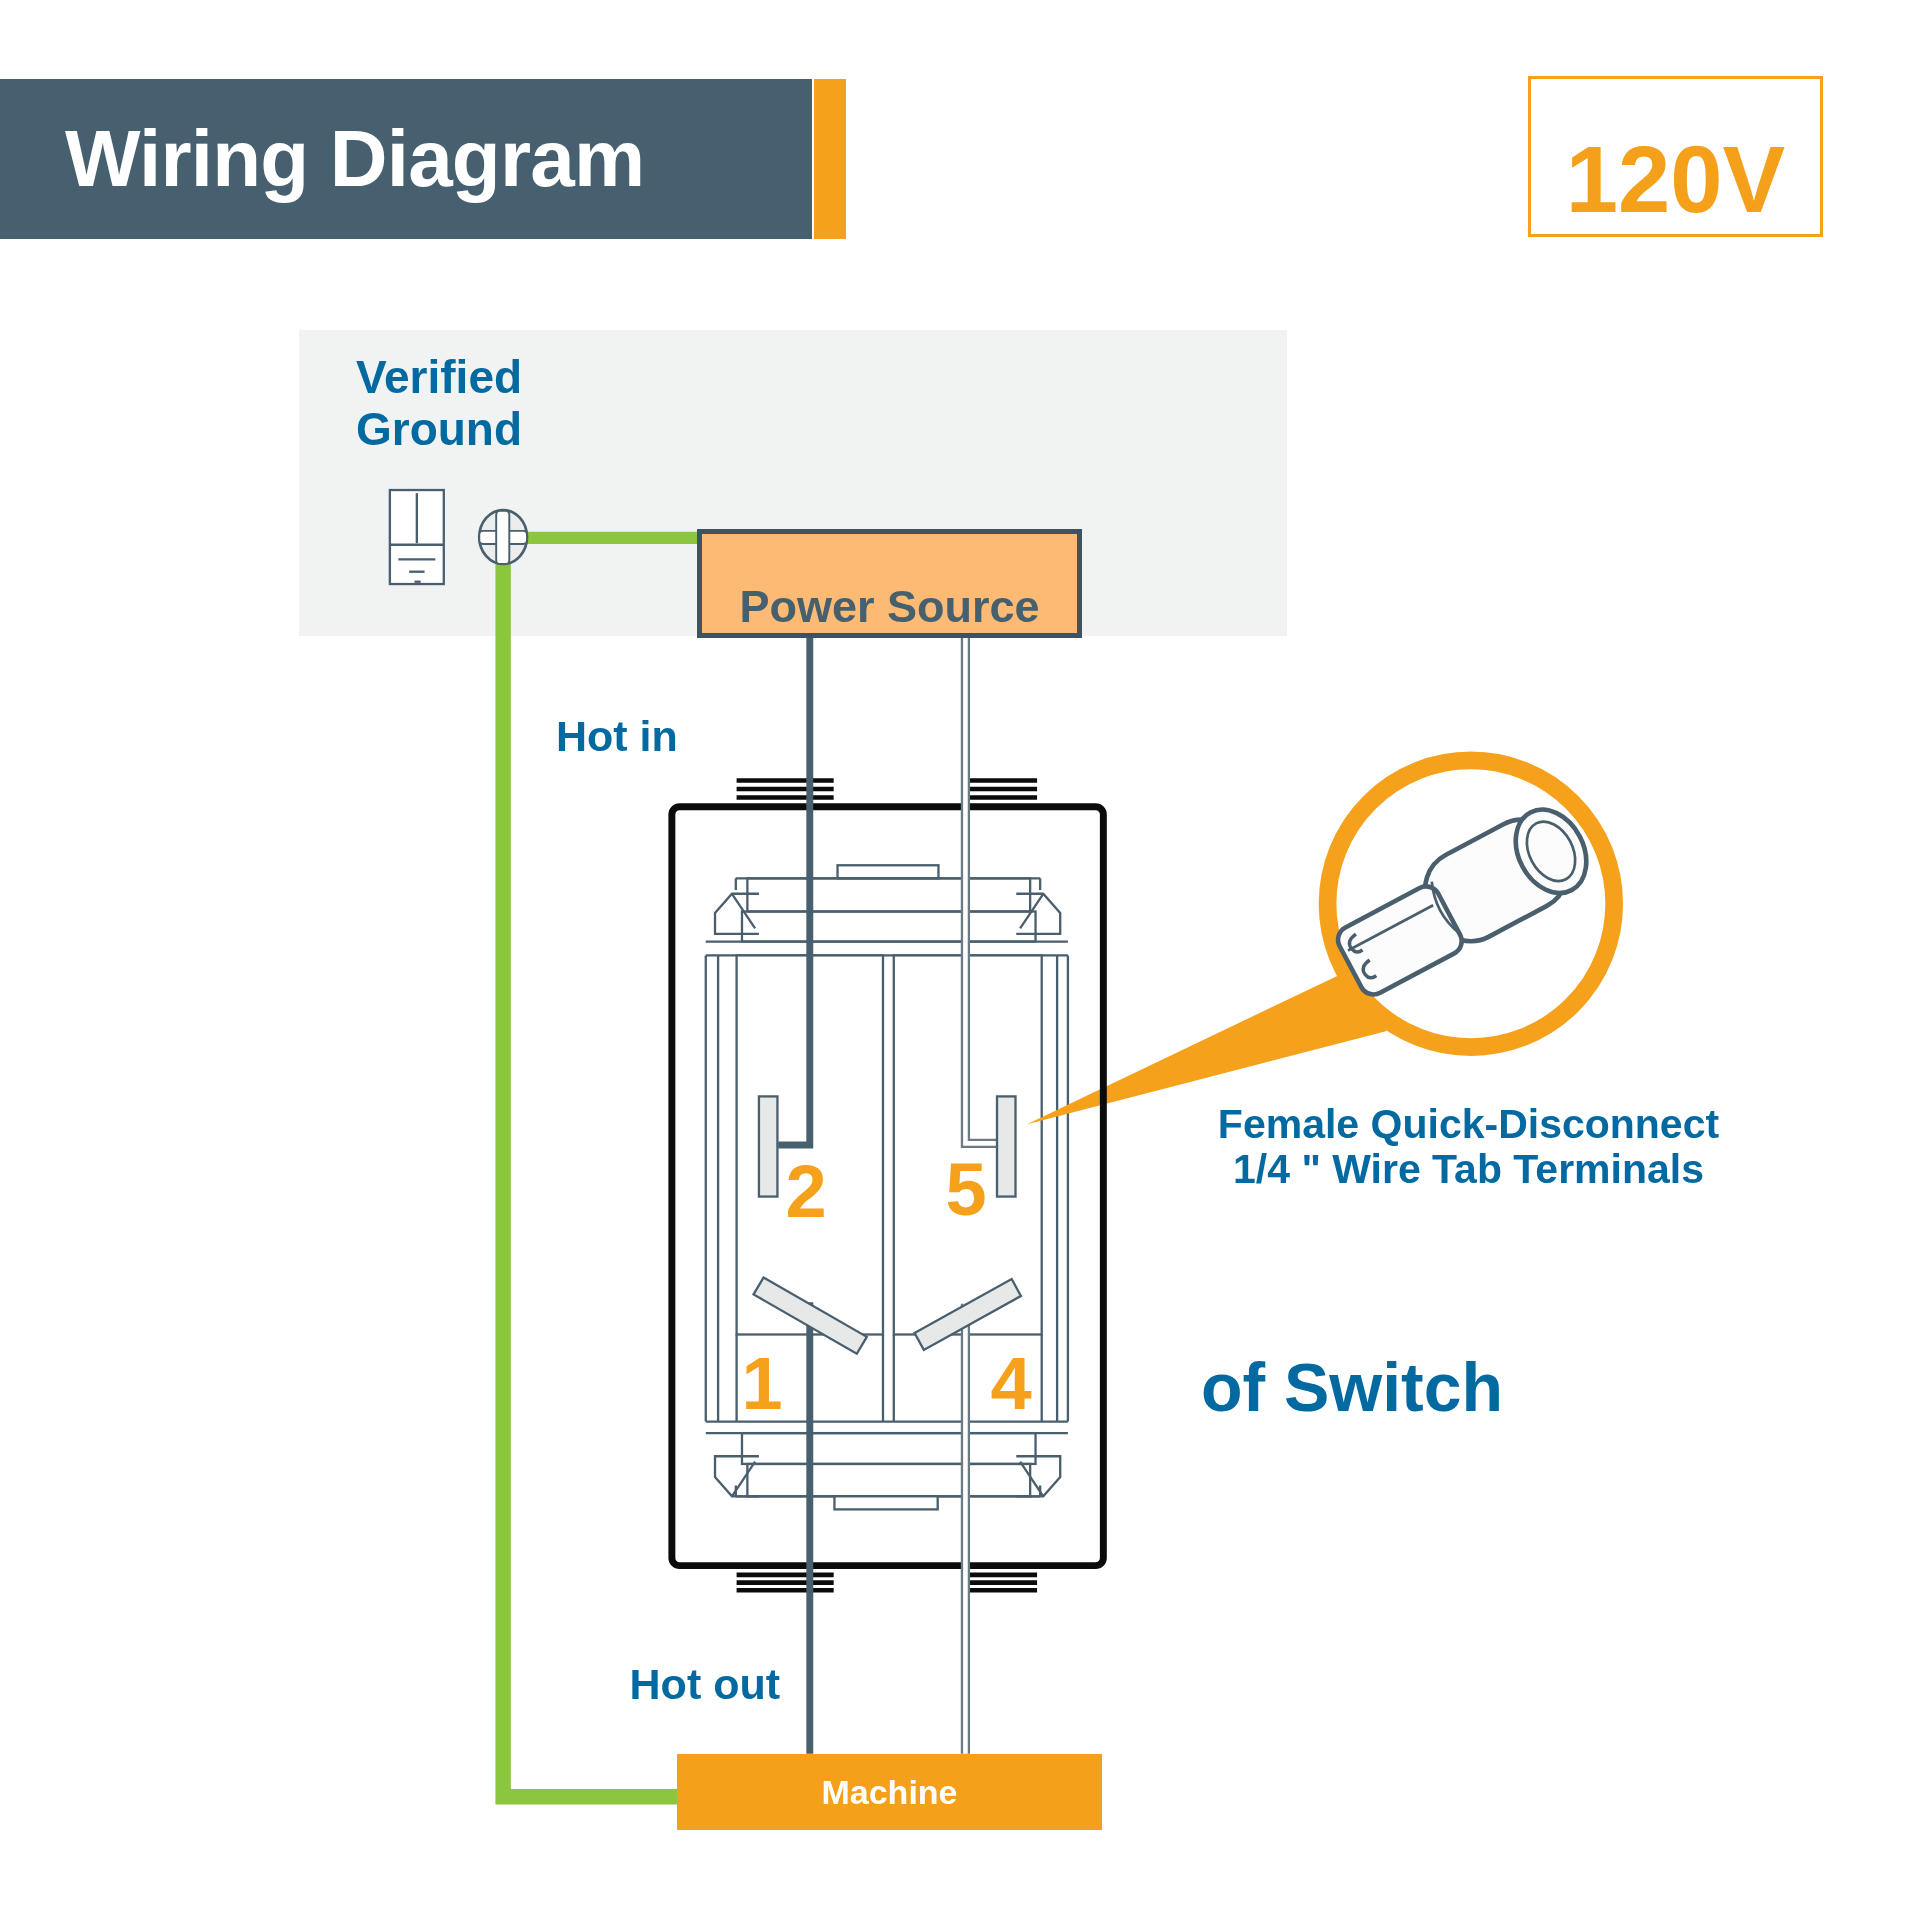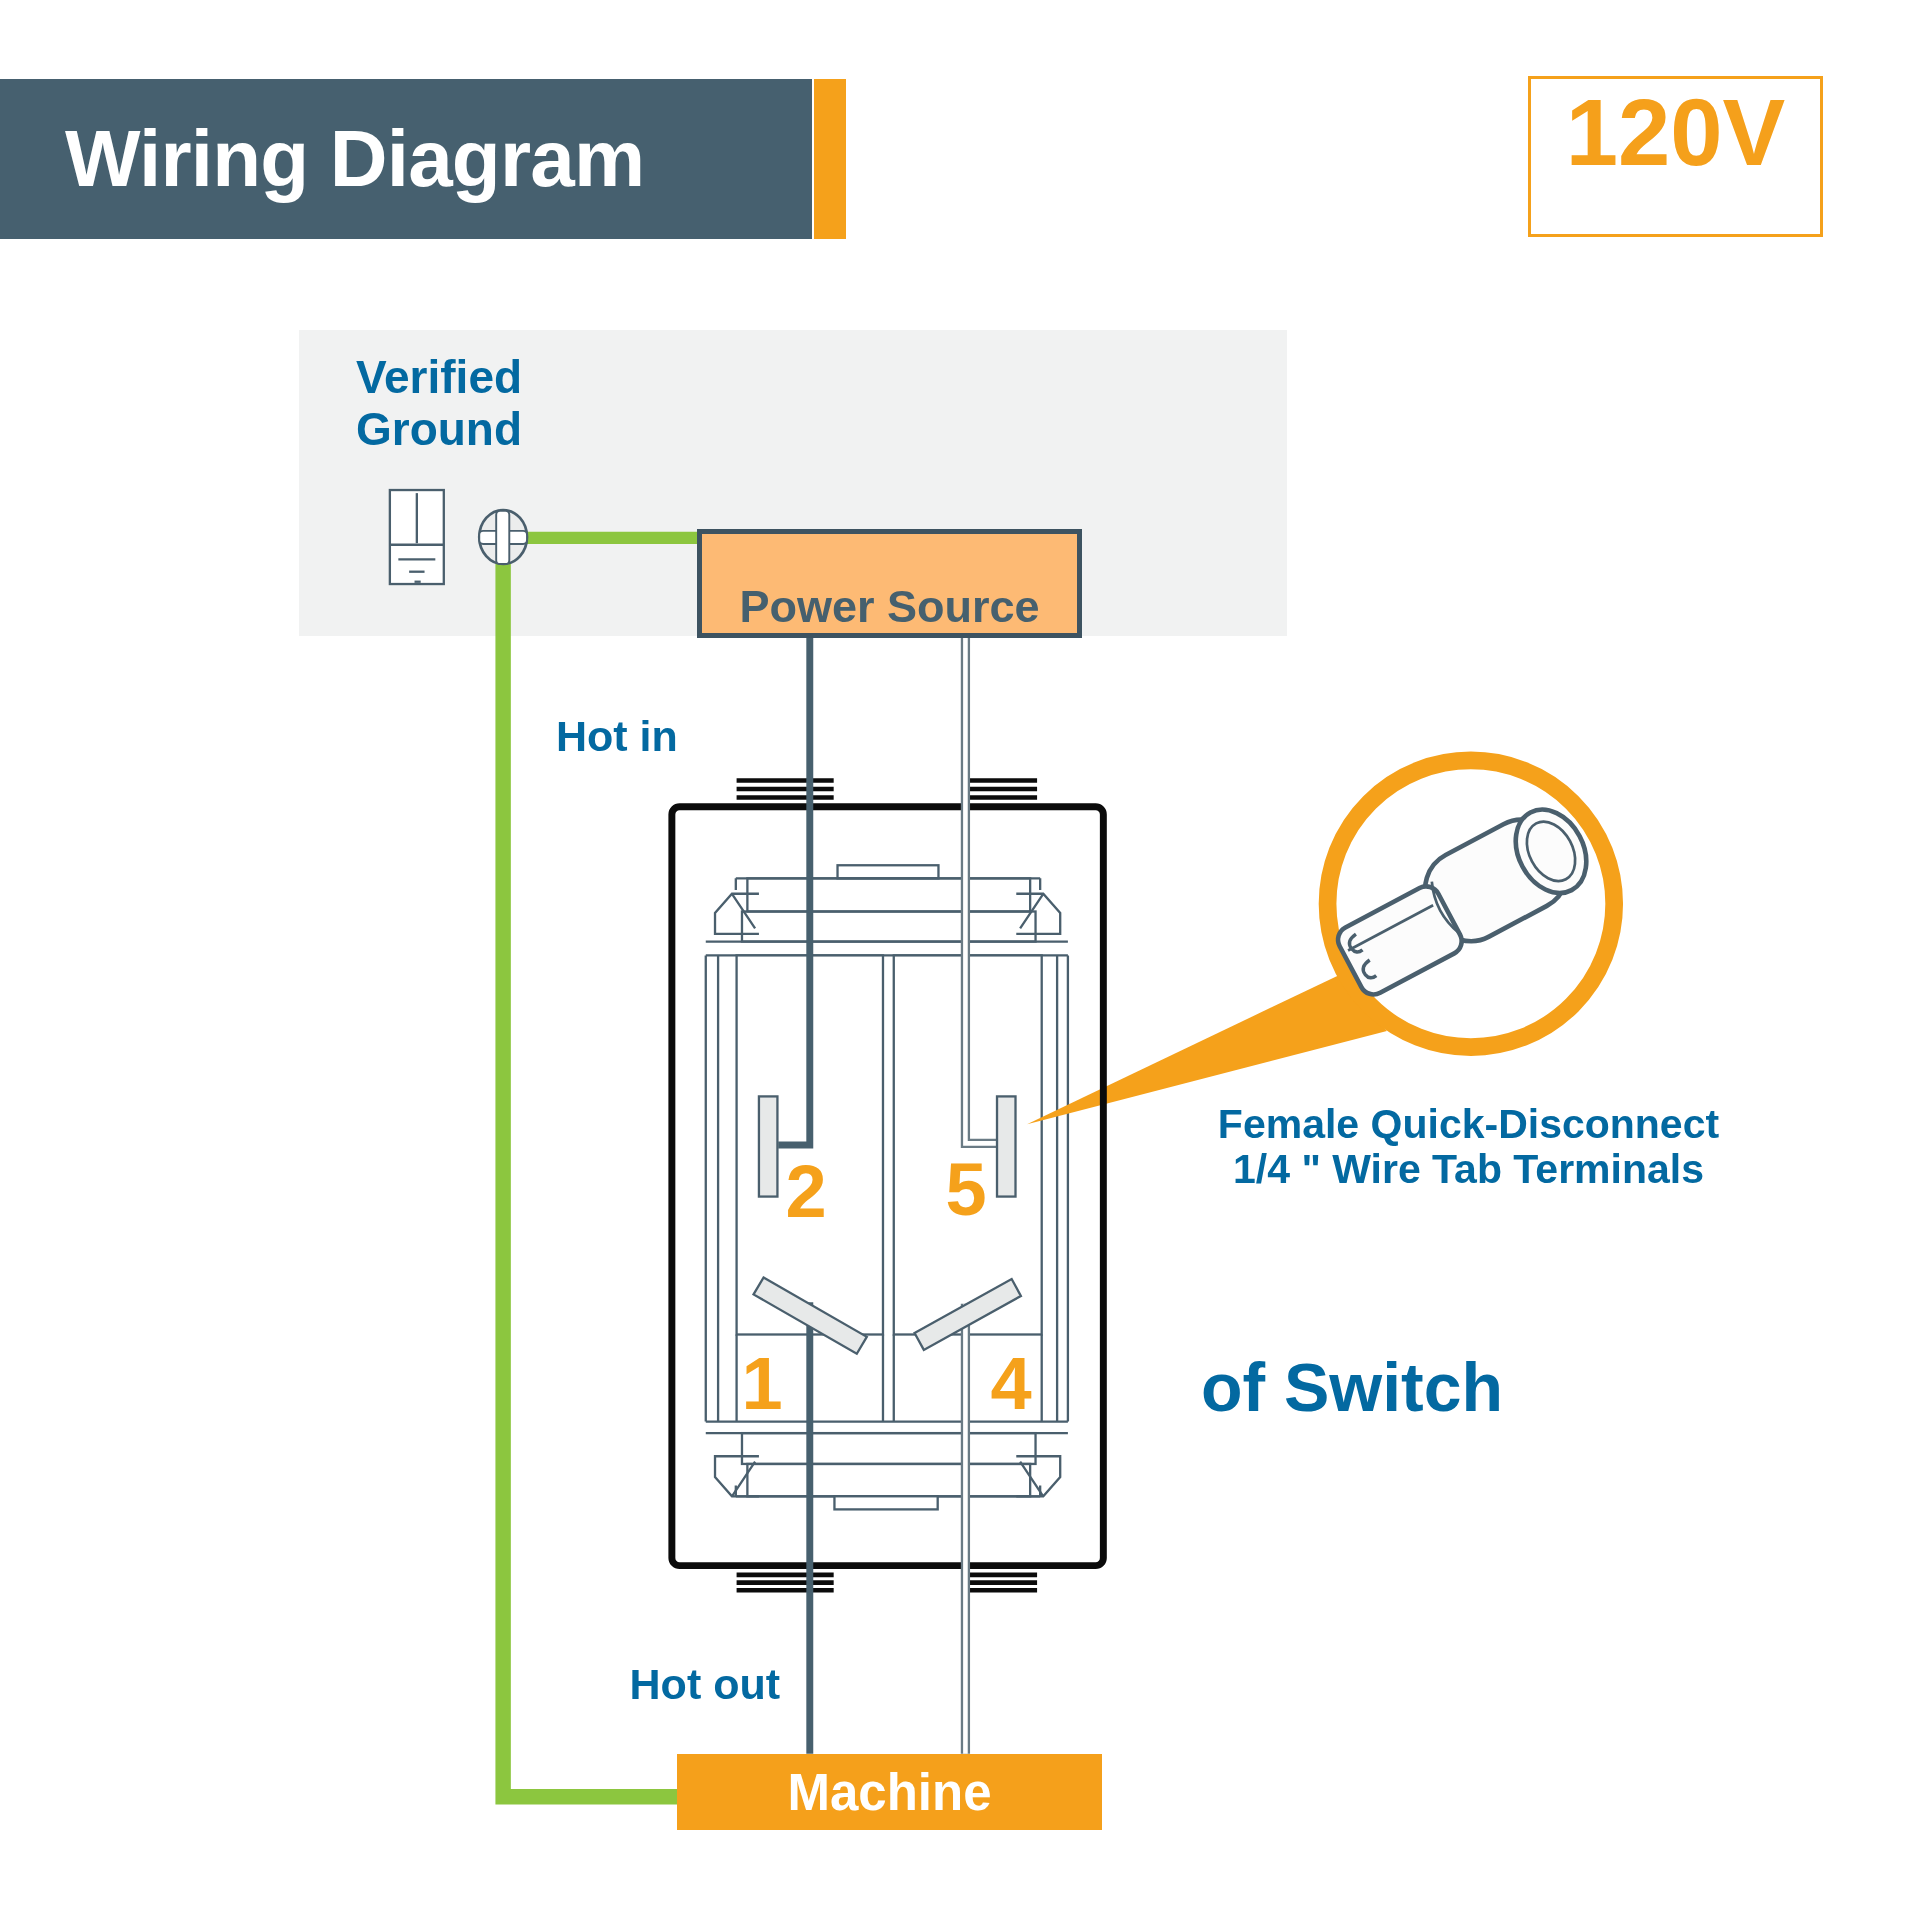--- a/index.html
+++ b/index.html
@@ -4,34 +4,34 @@
 <style>
   html,body{margin:0;padding:0;background:#fff;}
   .canvas{position:relative;width:1927px;height:1927px;background:#ffffff;overflow:hidden;
           font-family:"Liberation Sans","DejaVu Sans",sans-serif;border-radius:24px;}
   .abs{position:absolute;}
   
   .banner{left:0;top:79px;width:812px;height:160px;background:#46606F;display:flex;align-items:center;}
   .banner h1{margin:0 0 0 65px;font-size:80px;font-weight:800;color:#ffffff;letter-spacing:-0.8px;}
   .banner-accent{left:814px;top:79px;width:32px;height:160px;background:#F5A11B;}
   .badge{left:1528px;top:76px;width:295px;height:161px;background:#ffffff;border:3.1px solid #F5A11B;
-         box-sizing:border-box;display:flex;align-items:flex-start;justify-content:center;}
+         box-sizing:border-box;display:flex;align-items:flex-end;justify-content:center;}
   .badge span{font-size:94px;font-weight:800;color:#F5A01B;}
   
   .panel{left:299px;top:330px;width:988px;height:306px;background:#F1F2F2;}
   
   .label{color:#0369a1;font-weight:800;}
   .vg{left:304px;top:351px;width:270px;font-size:46px;line-height:52px;text-align:center;}
   .wire-label{font-size:43px;line-height:45px;}
   .psbox{left:697px;top:493px;width:385px;height:109px;background:#fdba74;border:5.4px solid #3D5361;
          box-sizing:border-box;display:flex;align-items:flex-end;justify-content:center;margin-top:36px;}
   .psbox span{font-size:45px;font-weight:800;color:#46606E;}
   .machinebox{left:677px;top:1754px;width:425px;height:76px;background:#F5A01B;
               display:flex;align-items:center;justify-content:center;}
-  .machinebox span{font-size:51px;font-weight:800;color:#ffffff;}
+  .machinebox span{font-size:34px;font-weight:800;color:#ffffff;}
   .terminal-num{width:92px;font-size:74px;line-height:76px;font-weight:800;color:#F5A11B;text-align:center;}
   .rearview{left:1190px;top:1348px;width:324px;font-size:68px;line-height:79px;text-align:center;}
   .callout-text{left:1187px;top:1102px;width:563px;font-size:41px;line-height:45px;text-align:center;}
   svg{position:absolute;left:0;top:0;}
 </style>
 </head>
 <body>
 
 <div class="canvas">
 

